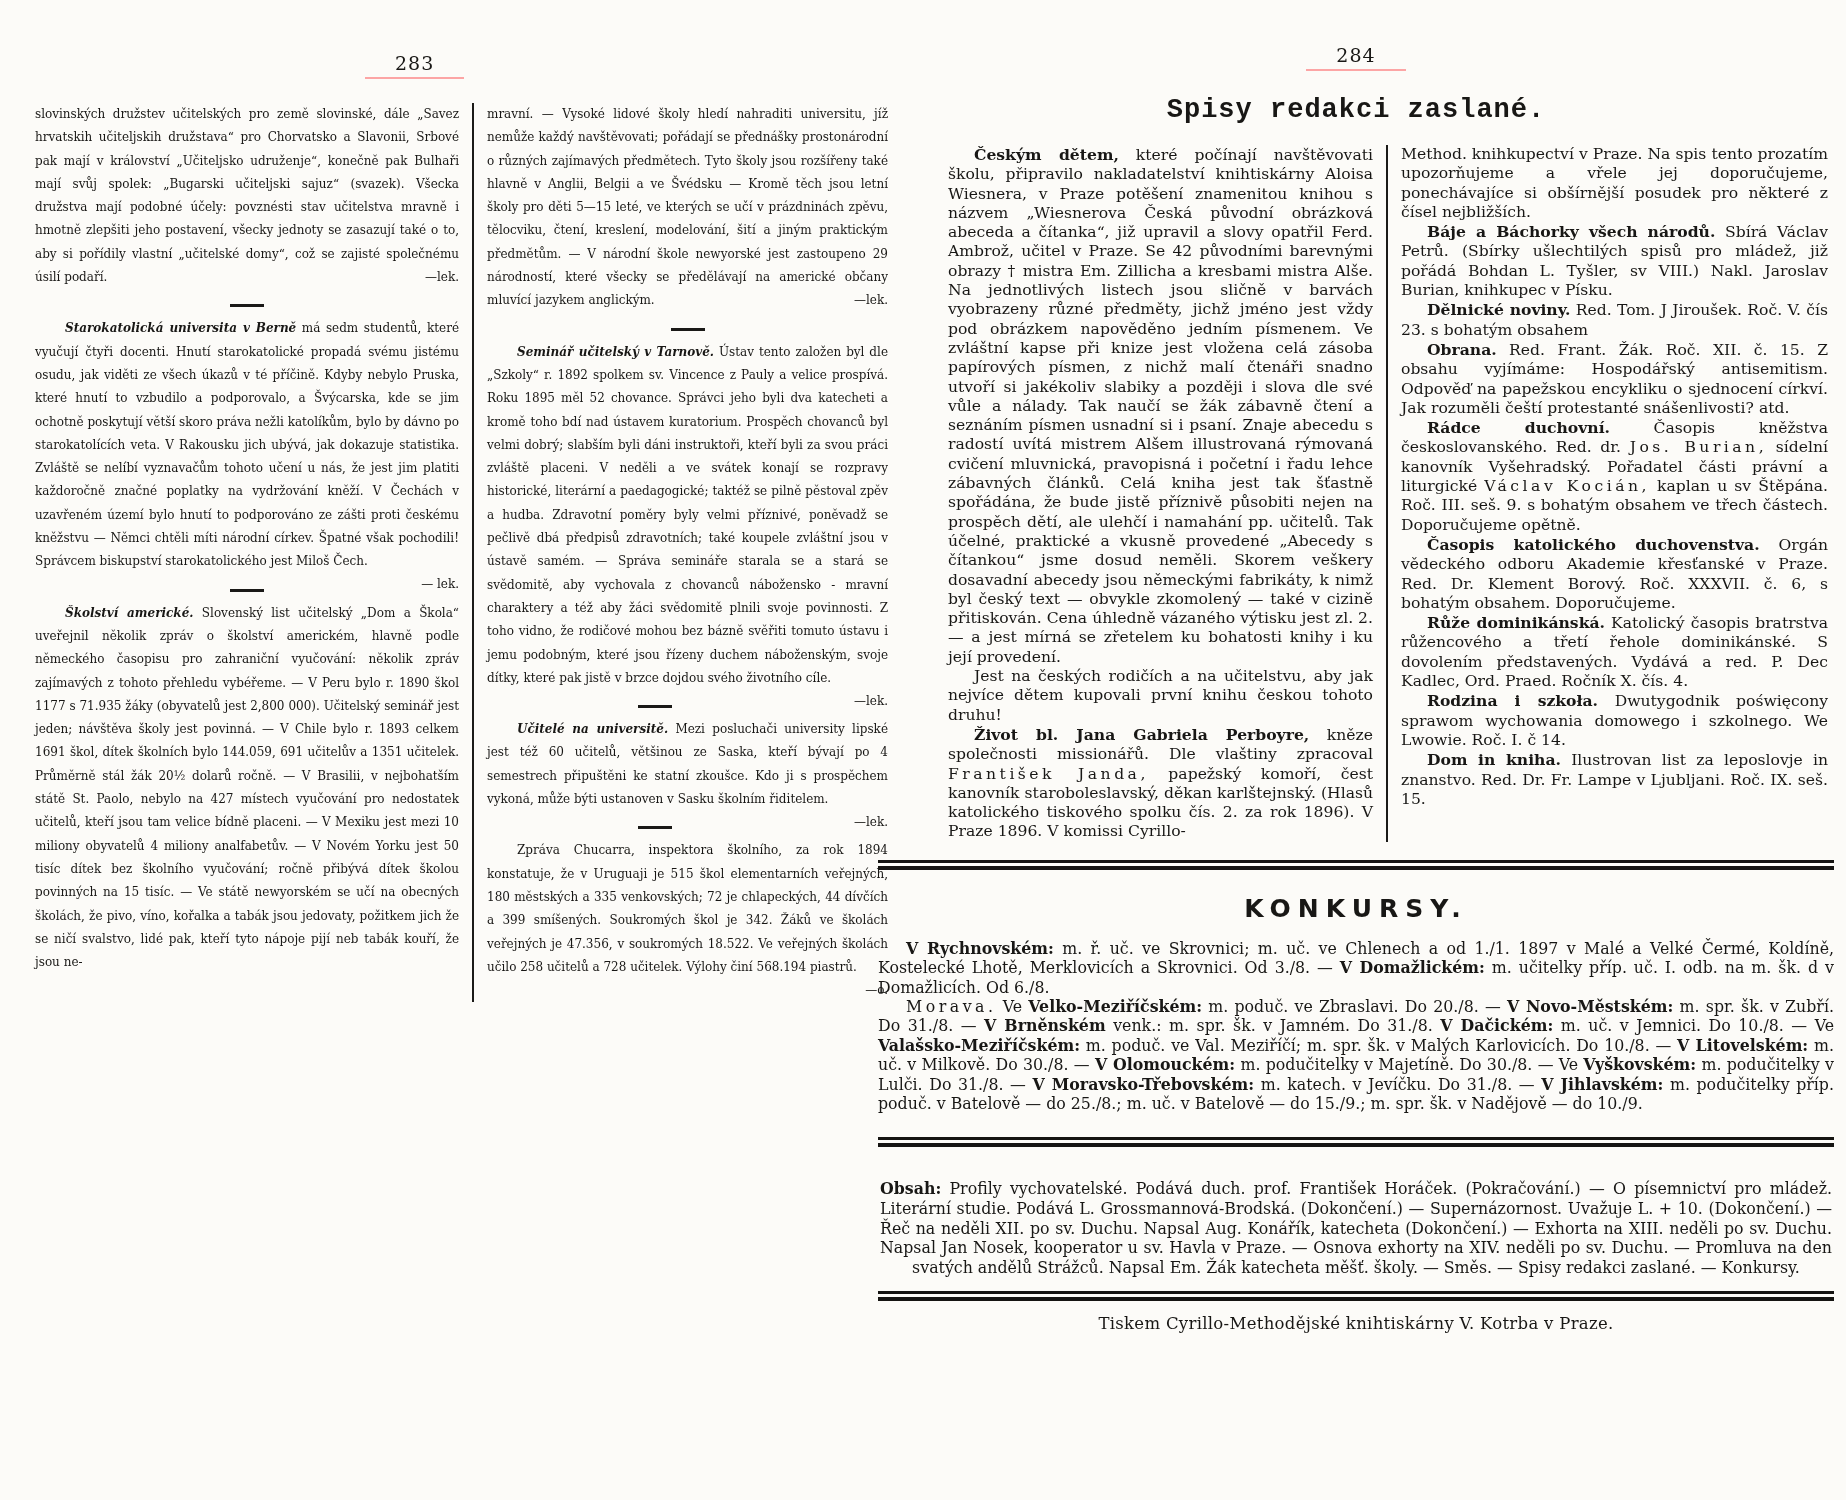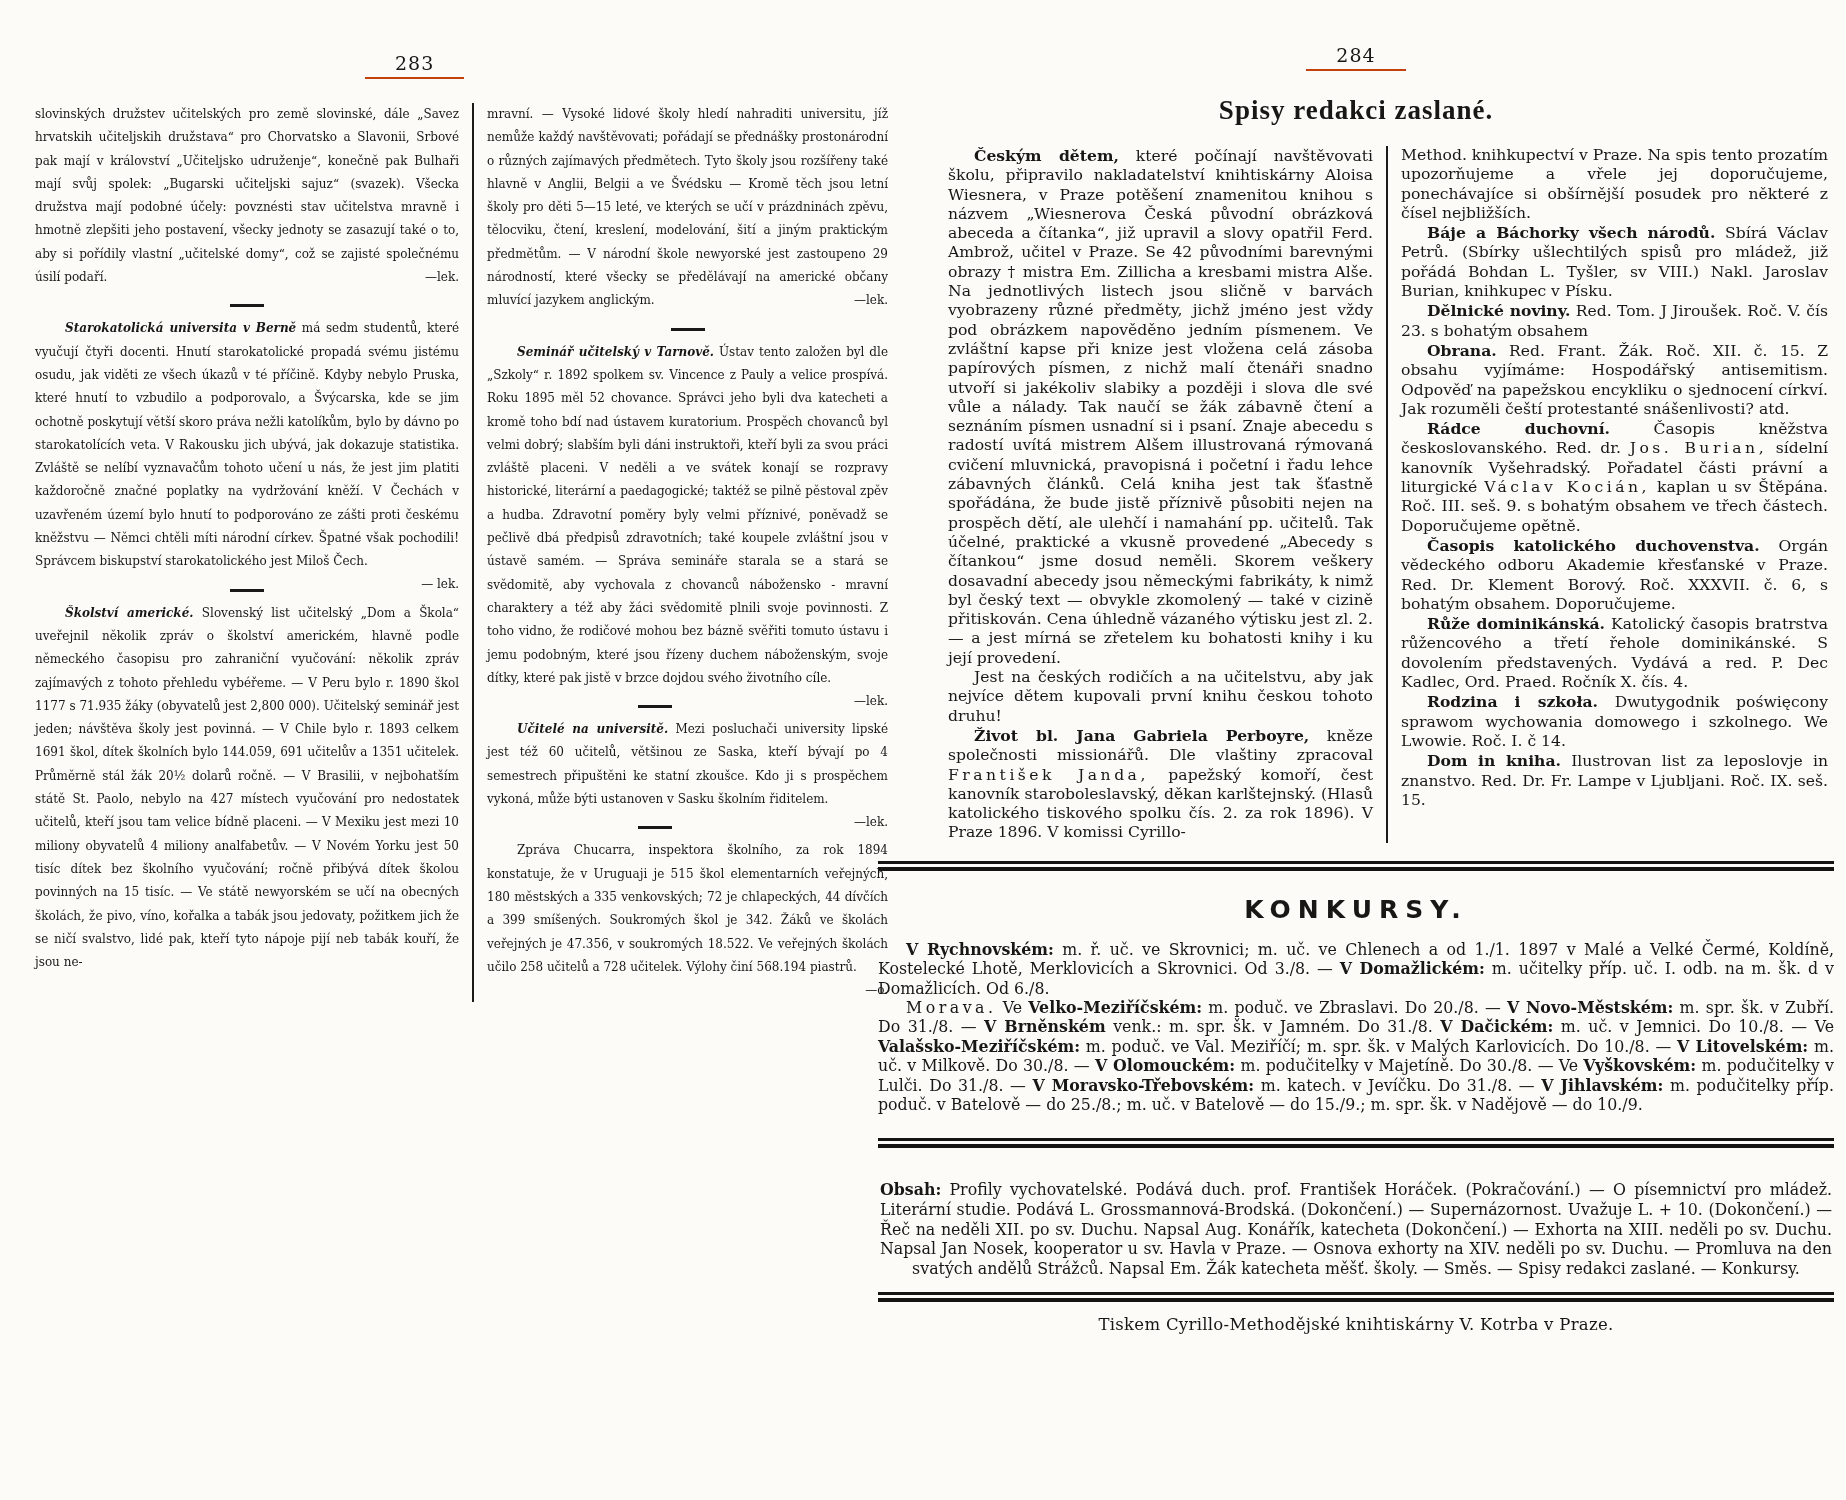--- a/index.html
+++ b/index.html
@@ -8,27 +8,27 @@
     background:#fcfbf8;color:#181715;
     font-family:"DejaVu Serif","Liberation Serif",serif;
     position:relative;
   }
   .page{position:absolute;top:0;}
   .page-left{left:35px;top:52px;width:856px;}
   .page-right{left:878px;top:44px;width:956px;}
 
   .pageno{
     width:max-content;margin:0 auto 24px;padding:0 30px 3px;
-    border-bottom:2px solid #c2410c;font-size:19px;text-align:center;
+    border-bottom:2px solid #fca5a5;font-size:19px;text-align:center;
     letter-spacing:1px;
   }
   .page-left .pageno{margin-left:330px;margin-right:auto;}
 
   .section-title{
-    font-family:Liberation Serif, serif;
+    font-family:Liberation Mono, monospace;
     font-weight:bold;font-size:27px;text-align:center;
     margin:10px 0 20px;letter-spacing:1px;
   }
 
   .cols{display:flex;align-items:stretch;}
   .coldiv{border-left:2px solid #1b1a18;margin:0 13px;}
   .page-left .col.c1{width:424px;flex:none;}
   .page-left .col.c2{width:401px;flex:none;}
   .page-right .cols{margin-left:70px;}
   .page-right .col.c1{width:425px;flex:none;}

